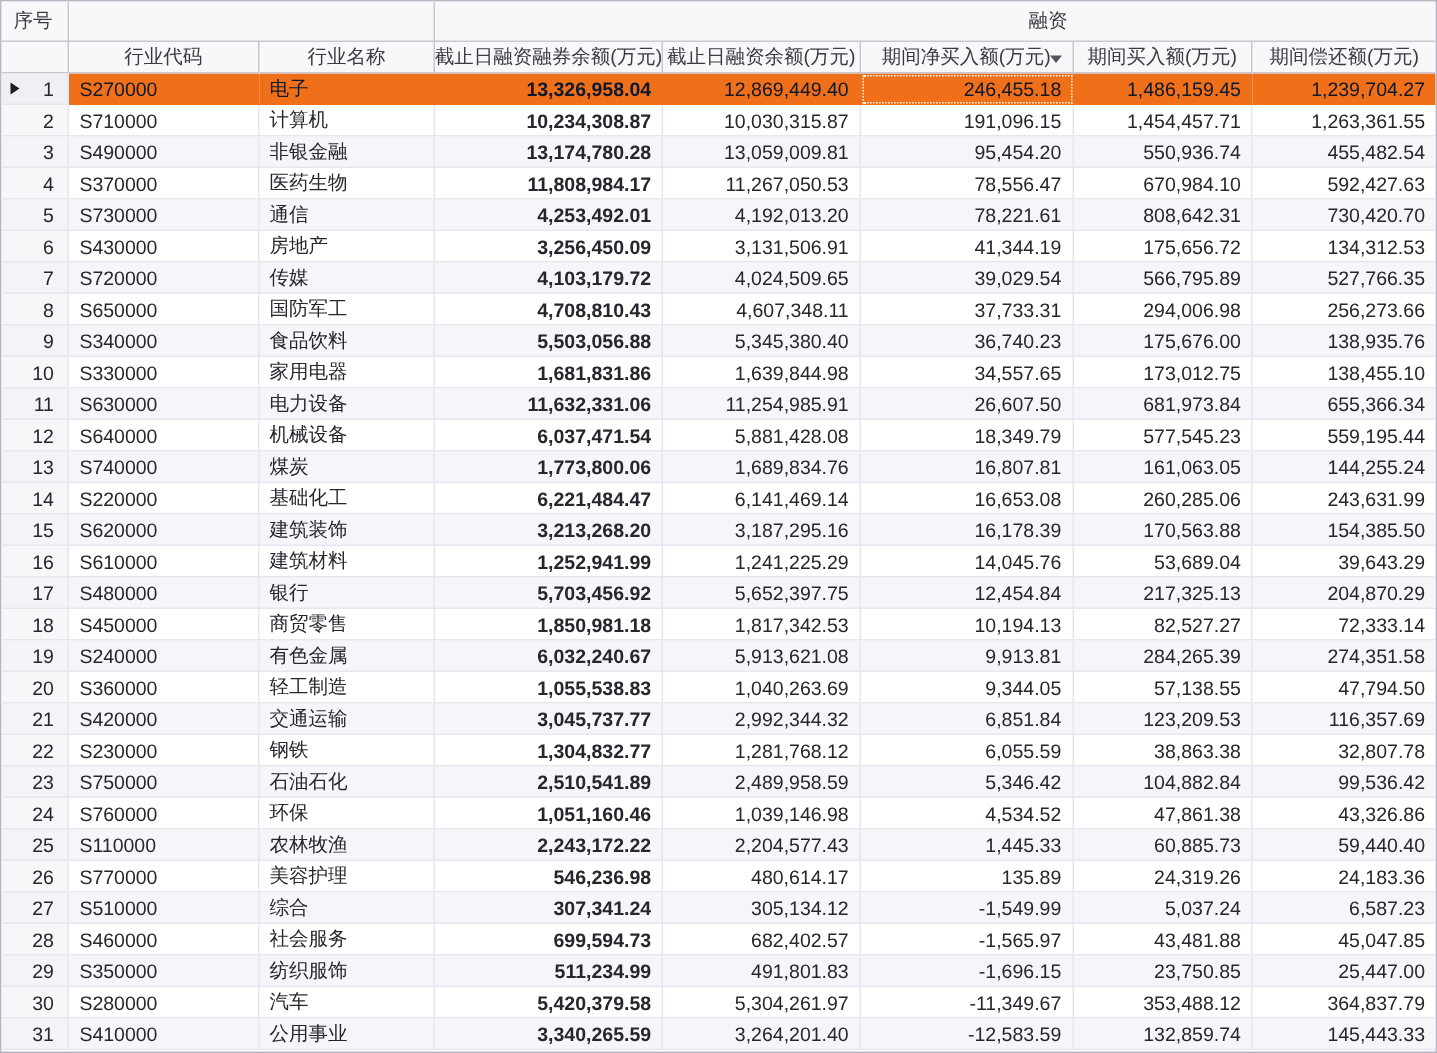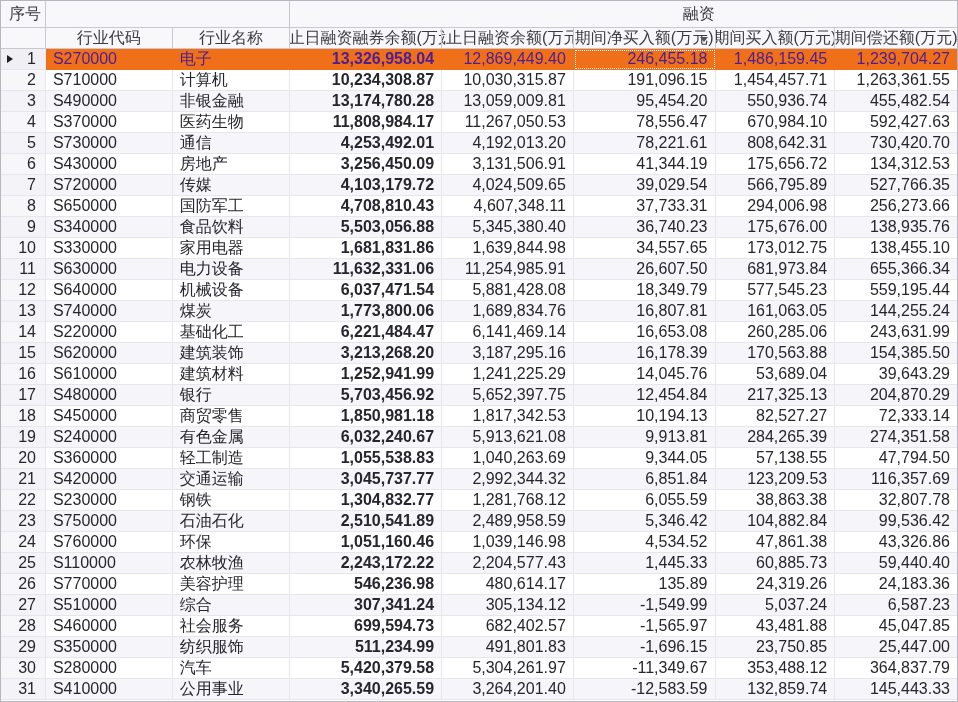--- a/index.html
+++ b/index.html
@@ -1,21 +1,21 @@
 <!DOCTYPE html>
 <html style="--selection: #ef7019; --alt_row_bg: #f6f5fa; --header_bg: #f8f8fa; --header_border: #c9c8d2; --grid_line: #e7e6ef;"><head>
 <meta charset="utf-8">
 <style>
   html,body{margin:0;padding:0;background:#e9e9ee;}
   *{box-sizing:border-box;}
   .grid{
     position:relative;width:958px;height:702px;background:#fff;
     border:1px solid #b7b6c2;overflow:hidden;
     font-family:"Liberation Sans","DejaVu Sans",sans-serif;
-    font-size:16px;color:#26262e;cursor:default;
+    font-size:13px;color:#26262e;cursor:default;
   }
   
   .hrow{display:flex;background:var(--header_bg,#f8f8fa);}
   .hrow1{height:27px;}
   .hrow2{height:21px;}
   .hcell{position:relative;border-right:1px solid var(--header_border,#c9c8d2);
          border-bottom:1px solid var(--header_border,#c9c8d2);
          display:flex;align-items:center;justify-content:center;
          white-space:nowrap;overflow:hidden;color:#3a3a42;}
   .h-idx{width:45px;justify-content:flex-start;padding-left:8px;}
@@ -41,21 +41,21 @@
   .c-idx{width:45px;justify-content:flex-end;padding-right:9px;position:relative;
          background:rgba(240,240,245,.55);}
   .c-code{width:127px;padding-left:7px;}
   .c-name{width:118px;padding-left:7px;}
   .c-num{justify-content:flex-end;padding-right:7px;}
   .c-v0{width:152px;font-weight:bold;}
   .c-v1{width:132px;}
   .c-v2{width:142px;}
   .c-v3{width:120px;}
   .c-v4{width:122px;border-right:none !important;}
-  .row.selected > div{background:var(--selection,#ef7019);color:#4c1d95;
+  .row.selected > div{background:var(--selection,#ef7019);color:#0f172a;
                       border-right-color:transparent;border-bottom-color:var(--selection,#ef7019);}
   .row.selected > .c-idx{background:#efeff4;color:#26262e;
                          border-right-color:var(--grid_line,#e7e6ef);
                          border-bottom-color:var(--grid_line,#e7e6ef);}
   .row.selected > .focused{outline:1px dotted #ffffff;outline-offset:-2px;text-align:right;}
   .row-arrow{position:absolute;left:6px;top:6px;width:0;height:0;
     border-top:4.5px solid transparent;border-bottom:4.5px solid transparent;
     border-left:6px solid #1d1d22;}
 </style>
 </head>

